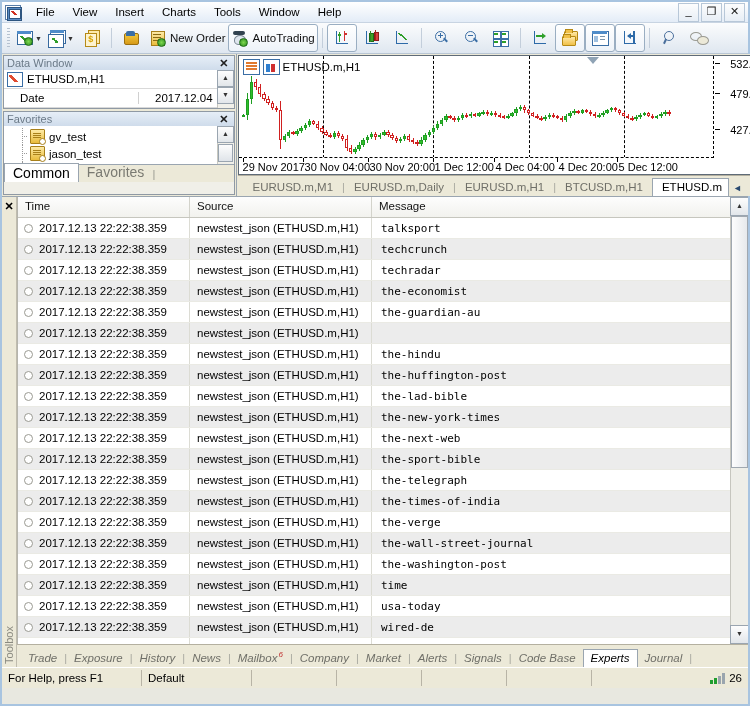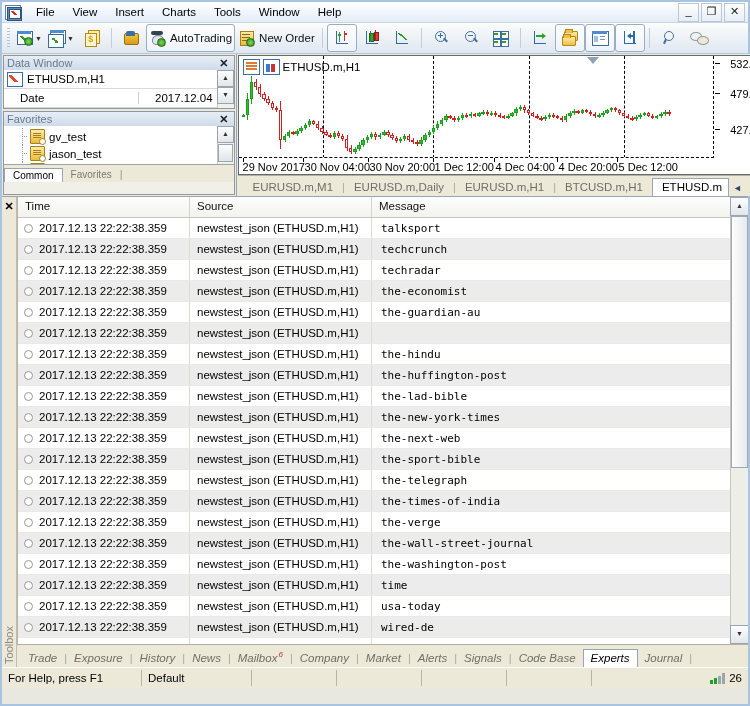--- a/index.html
+++ b/index.html
@@ -90,21 +90,21 @@
   .nav-item:after{content:"";position:absolute;left:18px;top:8px;width:6px;height:1px;
                    background:repeating-linear-gradient(to right,#999 0 1px,transparent 1px 2px);}
   .scrolldoc{width:13px;height:13px;margin-right:4px;position:relative;flex:none;
              background:linear-gradient(#fdeaa6,#e9bc3c);border:1px solid #a8801a;border-radius:1px;}
   .scrolldoc:before{content:"";position:absolute;left:2px;top:3px;width:8px;height:1px;
             box-shadow:0 2px 0 #a8801a,0 4px 0 #a8801a;background:#a8801a;}
   .scrolldoc:after{content:"";position:absolute;right:-2px;bottom:-2px;width:5px;height:5px;
             border-radius:50%;background:#fff;border:1px solid #a8801a;}
   .nav-tabs{position:absolute;left:0;bottom:0;height:17px;width:100%;
             background:#ece9d8;border-top:1px solid #9aa5b0;display:flex;align-items:flex-end;}
-  .ntab{font-size:10px;padding:1px 8px 2px 8px;color:#7a7a72;cursor:default;}
+  .ntab{font-size:14px;padding:1px 8px 2px 8px;color:#7a7a72;cursor:default;}
   .ntab.active{background:#fff;color:#000;border:1px solid #9aa5b0;border-bottom:none;
                position:relative;top:1px;font-weight:normal;}
   .ntab-sep{color:#9a9a92;padding-bottom:2px;}
 
   
   .chartwrap{flex:1;background:#ece9d8;padding:1px 1px 0 1px;box-sizing:border-box;
              display:flex;flex-direction:column;}
   .chartbox{flex:1;background:#fff;border:1px solid #5f6b77;position:relative;overflow:hidden;}
   .chart-label{position:absolute;left:4px;top:3px;display:flex;align-items:center;gap:3px;
                font-size:11.5px;z-index:4;}
@@ -238,36 +238,36 @@
 
     <div class="tsep"></div>
 
     <div class="tbtn">
       <span class="icn">
         <span style="position:absolute;left:2px;top:4px;width:13px;height:10px;background:linear-gradient(#f2c83c,#d79a18);border:1px solid #9b6f0f;border-radius:2px;"></span>
         <span style="position:absolute;left:4px;top:2px;width:9px;height:5px;background:#3a6ea5;border-radius:2px 2px 0 0;"></span>
       </span>
     </div>
 
+    <div class="tbtn">
+      <span class="icn">
+        <span style="position:absolute;left:2px;top:2px;width:12px;height:13px;background:linear-gradient(#fdeaa6,#ecc martin);background:linear-gradient(#fdeaa6,#e9bc3c);border:1px solid #a8801a;"></span>
+        <span style="position:absolute;left:4px;top:5px;width:8px;height:1px;background:#8a6a12;box-shadow:0 3px 0 #8a6a12,0 6px 0 #8a6a12;"></span>
+        <span class="i-green" style="left:8px;top:9px;"></span>
+      </span>
+      <span class="lbl">New Order</span>
+    </div>
+
     <div class="tbtn framed">
       <span class="icn">
         <span style="position:absolute;left:3px;top:6px;width:10px;height:8px;border-radius:50% 50% 40% 40%;background:#dfe6ee;border:1px solid #7b8894;"></span>
         <span style="position:absolute;left:2px;top:2px;width:12px;height:4px;background:#31424f;border-radius:2px;"></span>
         <span class="i-green" style="left:8px;top:9px;"></span>
       </span>
       <span class="lbl">AutoTrading</span>
-    </div>
-
-    <div class="tbtn">
-      <span class="icn">
-        <span style="position:absolute;left:2px;top:2px;width:12px;height:13px;background:linear-gradient(#fdeaa6,#ecc martin);background:linear-gradient(#fdeaa6,#e9bc3c);border:1px solid #a8801a;"></span>
-        <span style="position:absolute;left:4px;top:5px;width:8px;height:1px;background:#8a6a12;box-shadow:0 3px 0 #8a6a12,0 6px 0 #8a6a12;"></span>
-        <span class="i-green" style="left:8px;top:9px;"></span>
-      </span>
-      <span class="lbl">New Order</span>
     </div>
 
     <div class="tsep"></div>
 
     <div class="tbtn framed">
       <span class="icn">
         <span class="i-axis"></span>
           <span class="i-axis2"></span>
         <span style="position:absolute;left:6px;top:3px;width:1.5px;height:10px;background:#2fa02a;"></span>
         <span style="position:absolute;left:5px;top:5px;width:3px;height:1.5px;background:#2fa02a;"></span>

